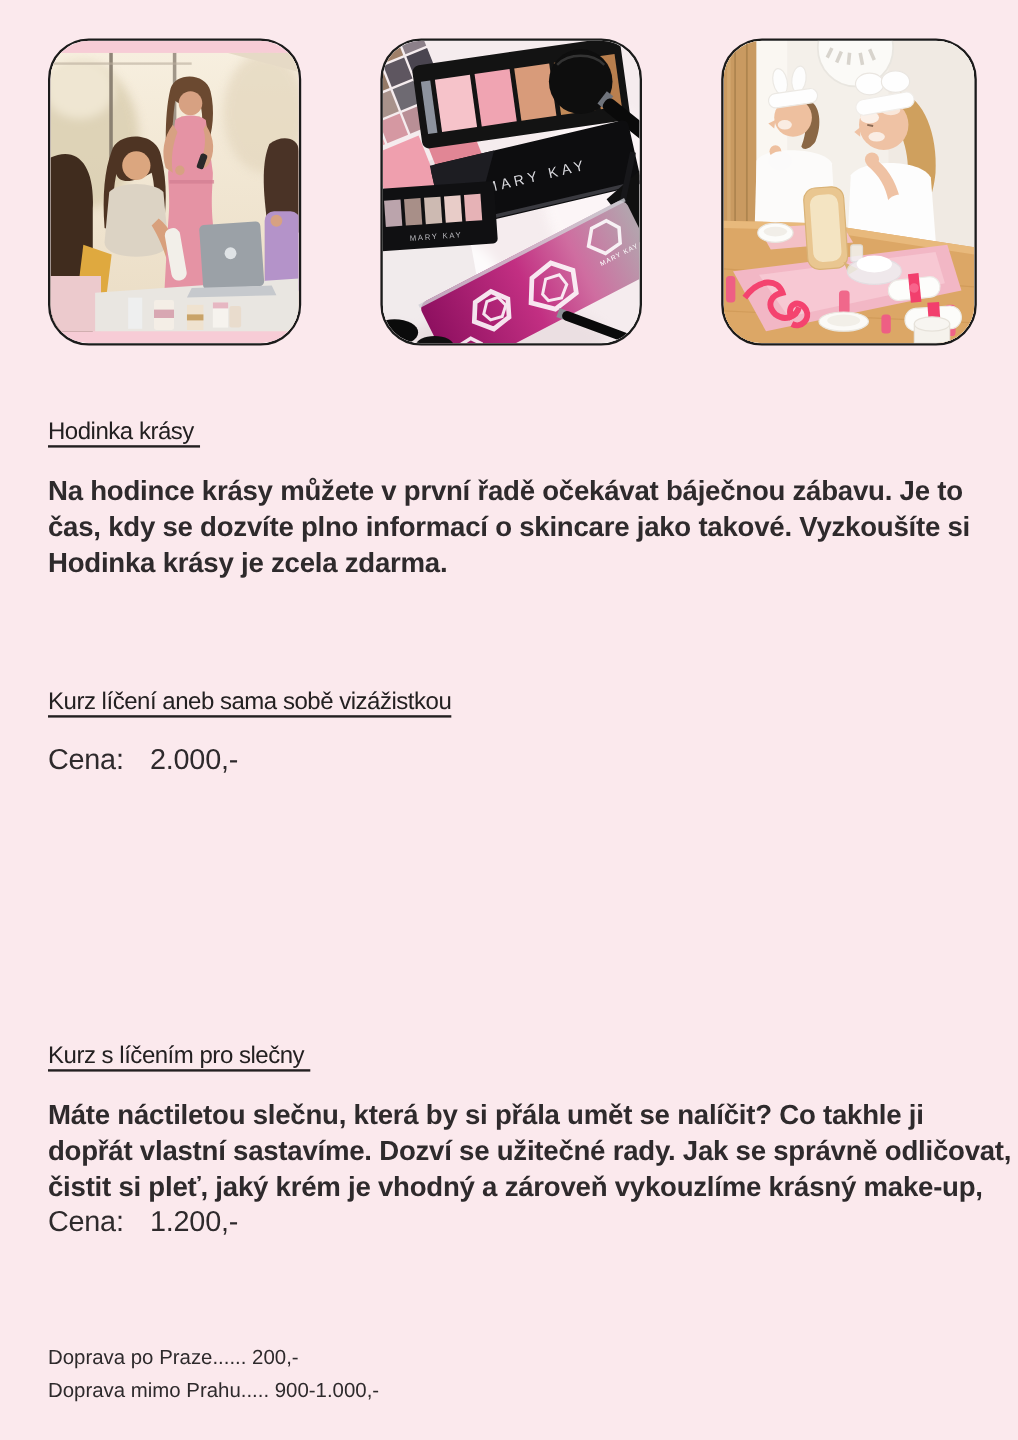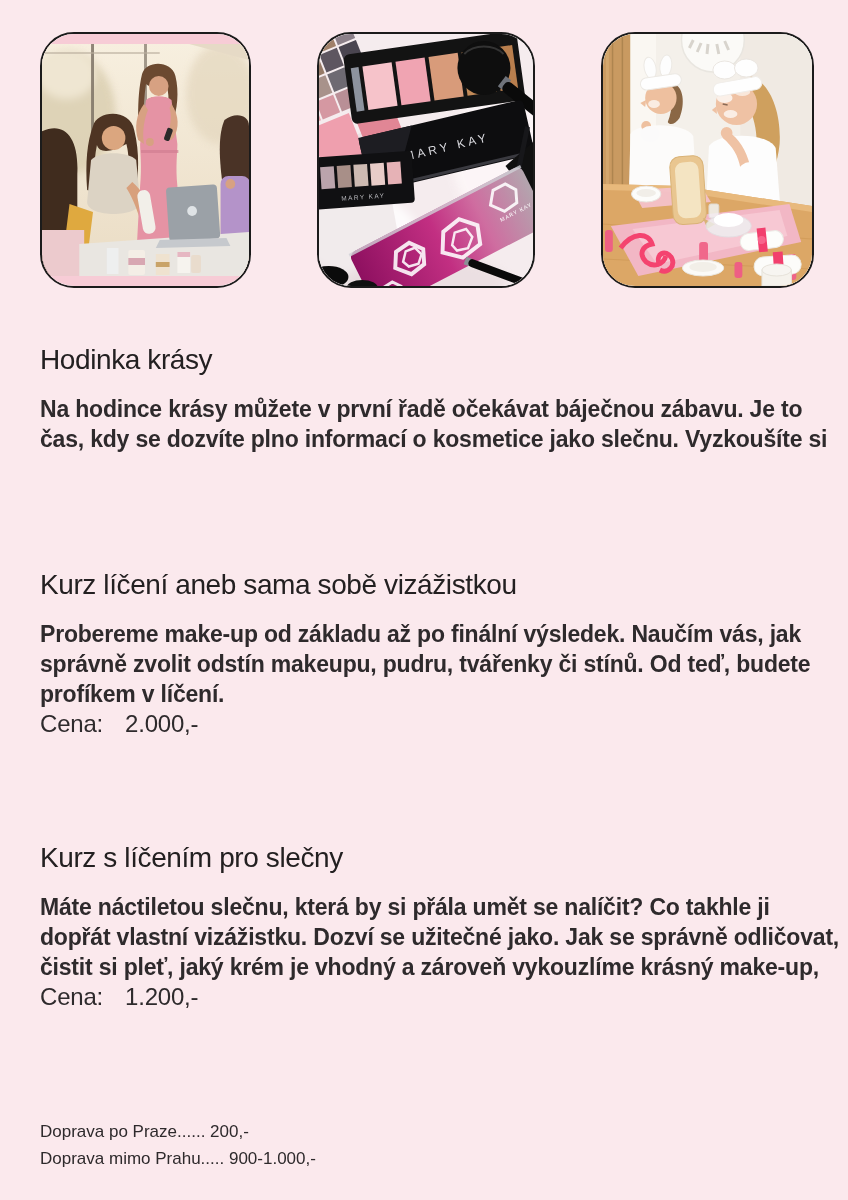--- a/index.html
+++ b/index.html
@@ -20,25 +20,25 @@
   }
   .photo-card.c1 { width:211px; }
   .photo-card.c2 { width:218px; }
   .photo-card.c3 { width:213px; }
   .photo-card svg { display:block; width:100%; height:100%; }
 
   
   .section { position:absolute; left:40px; width:790px; }
   .sec1 { top:341px; }
   .sec2 { top:566px; }
-  .sec3 { top:839px; }
+  .sec3 { top:861px; }
   .section h2 {
-    margin:0 0 15px 0; font-size:28px; line-height:38px; font-weight:400;
+    margin:0 0 15px 0; font-size:20px; line-height:38px; font-weight:400;
     letter-spacing:-0.4px; color:#232021;
-    text-decoration-thickness:2px;
+    text-decoration:underline; text-decoration-thickness:2px;
     text-underline-offset:5px; text-decoration-color:#232021;
     white-space:pre;
   }
   .para div { font-size:23px; line-height:30px; letter-spacing:-0.2px; white-space:nowrap;font-weight:bold; }
   .price-row { font-size:24px; line-height:30px; letter-spacing:-0.2px; }
   .price-row .price-value { margin-left:22px; }
 
   
   .shipping { position:absolute; left:40px; top:1118px; }
   .shipping div { font-size:17px; line-height:27px; letter-spacing:0; white-space:nowrap; }
@@ -311,41 +311,37 @@
           <ellipse cx="177" cy="236" rx="15" ry="6" fill="#f7f5f1" stroke="#e6e2da"></ellipse>
         </g>
       </svg>
     </div>
   </div>
 
   <section class="section sec1">
     <h2>Hodinka krásy&nbsp;</h2>
     <div class="para">
         <div>Na hodince krásy můžete v první řadě očekávat báječnou zábavu. Je to</div>
-        <div>čas, kdy se dozvíte plno informací o kosmetice jako slečnu. Vyzkoušíte si</div>
+        <div>čas, kdy se dozvíte plno informací o skincare jako takové. Vyzkoušíte si</div>
+        <div>Hodinka krásy je zcela zdarma.</div>
       </div>
   </section>
 
   <section class="section sec2">
     <h2>Kurz líčení aneb sama sobě vizážistkou</h2>
-    <div class="para">
-        <div>Probereme make-up od základu až po finální výsledek. Naučím vás, jak</div>
-        <div>správně zvolit odstín makeupu, pudru, tvářenky či stínů. Od teď, budete</div>
-        <div>profíkem v líčení.</div>
-      </div>
     <div class="price-row">
       <span>Cena:</span><span class="price-value">2.000,-</span>
     </div>
   </section>
 
   <section class="section sec3">
     <h2>Kurz s líčením pro slečny&nbsp;</h2>
     <div class="para">
         <div>Máte náctiletou slečnu, která by si přála umět se nalíčit? Co takhle ji</div>
-        <div>dopřát vlastní vizážistku. Dozví se užitečné jako. Jak se správně odličovat,</div>
+        <div>dopřát vlastní sastavíme. Dozví se užitečné rady. Jak se správně odličovat,</div>
         <div>čistit si pleť, jaký krém je vhodný a zároveň vykouzlíme krásný make-up,</div>
       </div>
     <div class="price-row">
       <span>Cena:</span><span class="price-value">1.200,-</span>
     </div>
   </section>
 
   <footer class="shipping">
       <div>Doprava po Praze...... 200,-</div>
       <div>Doprava mimo Prahu..... 900-1.000,-</div>

